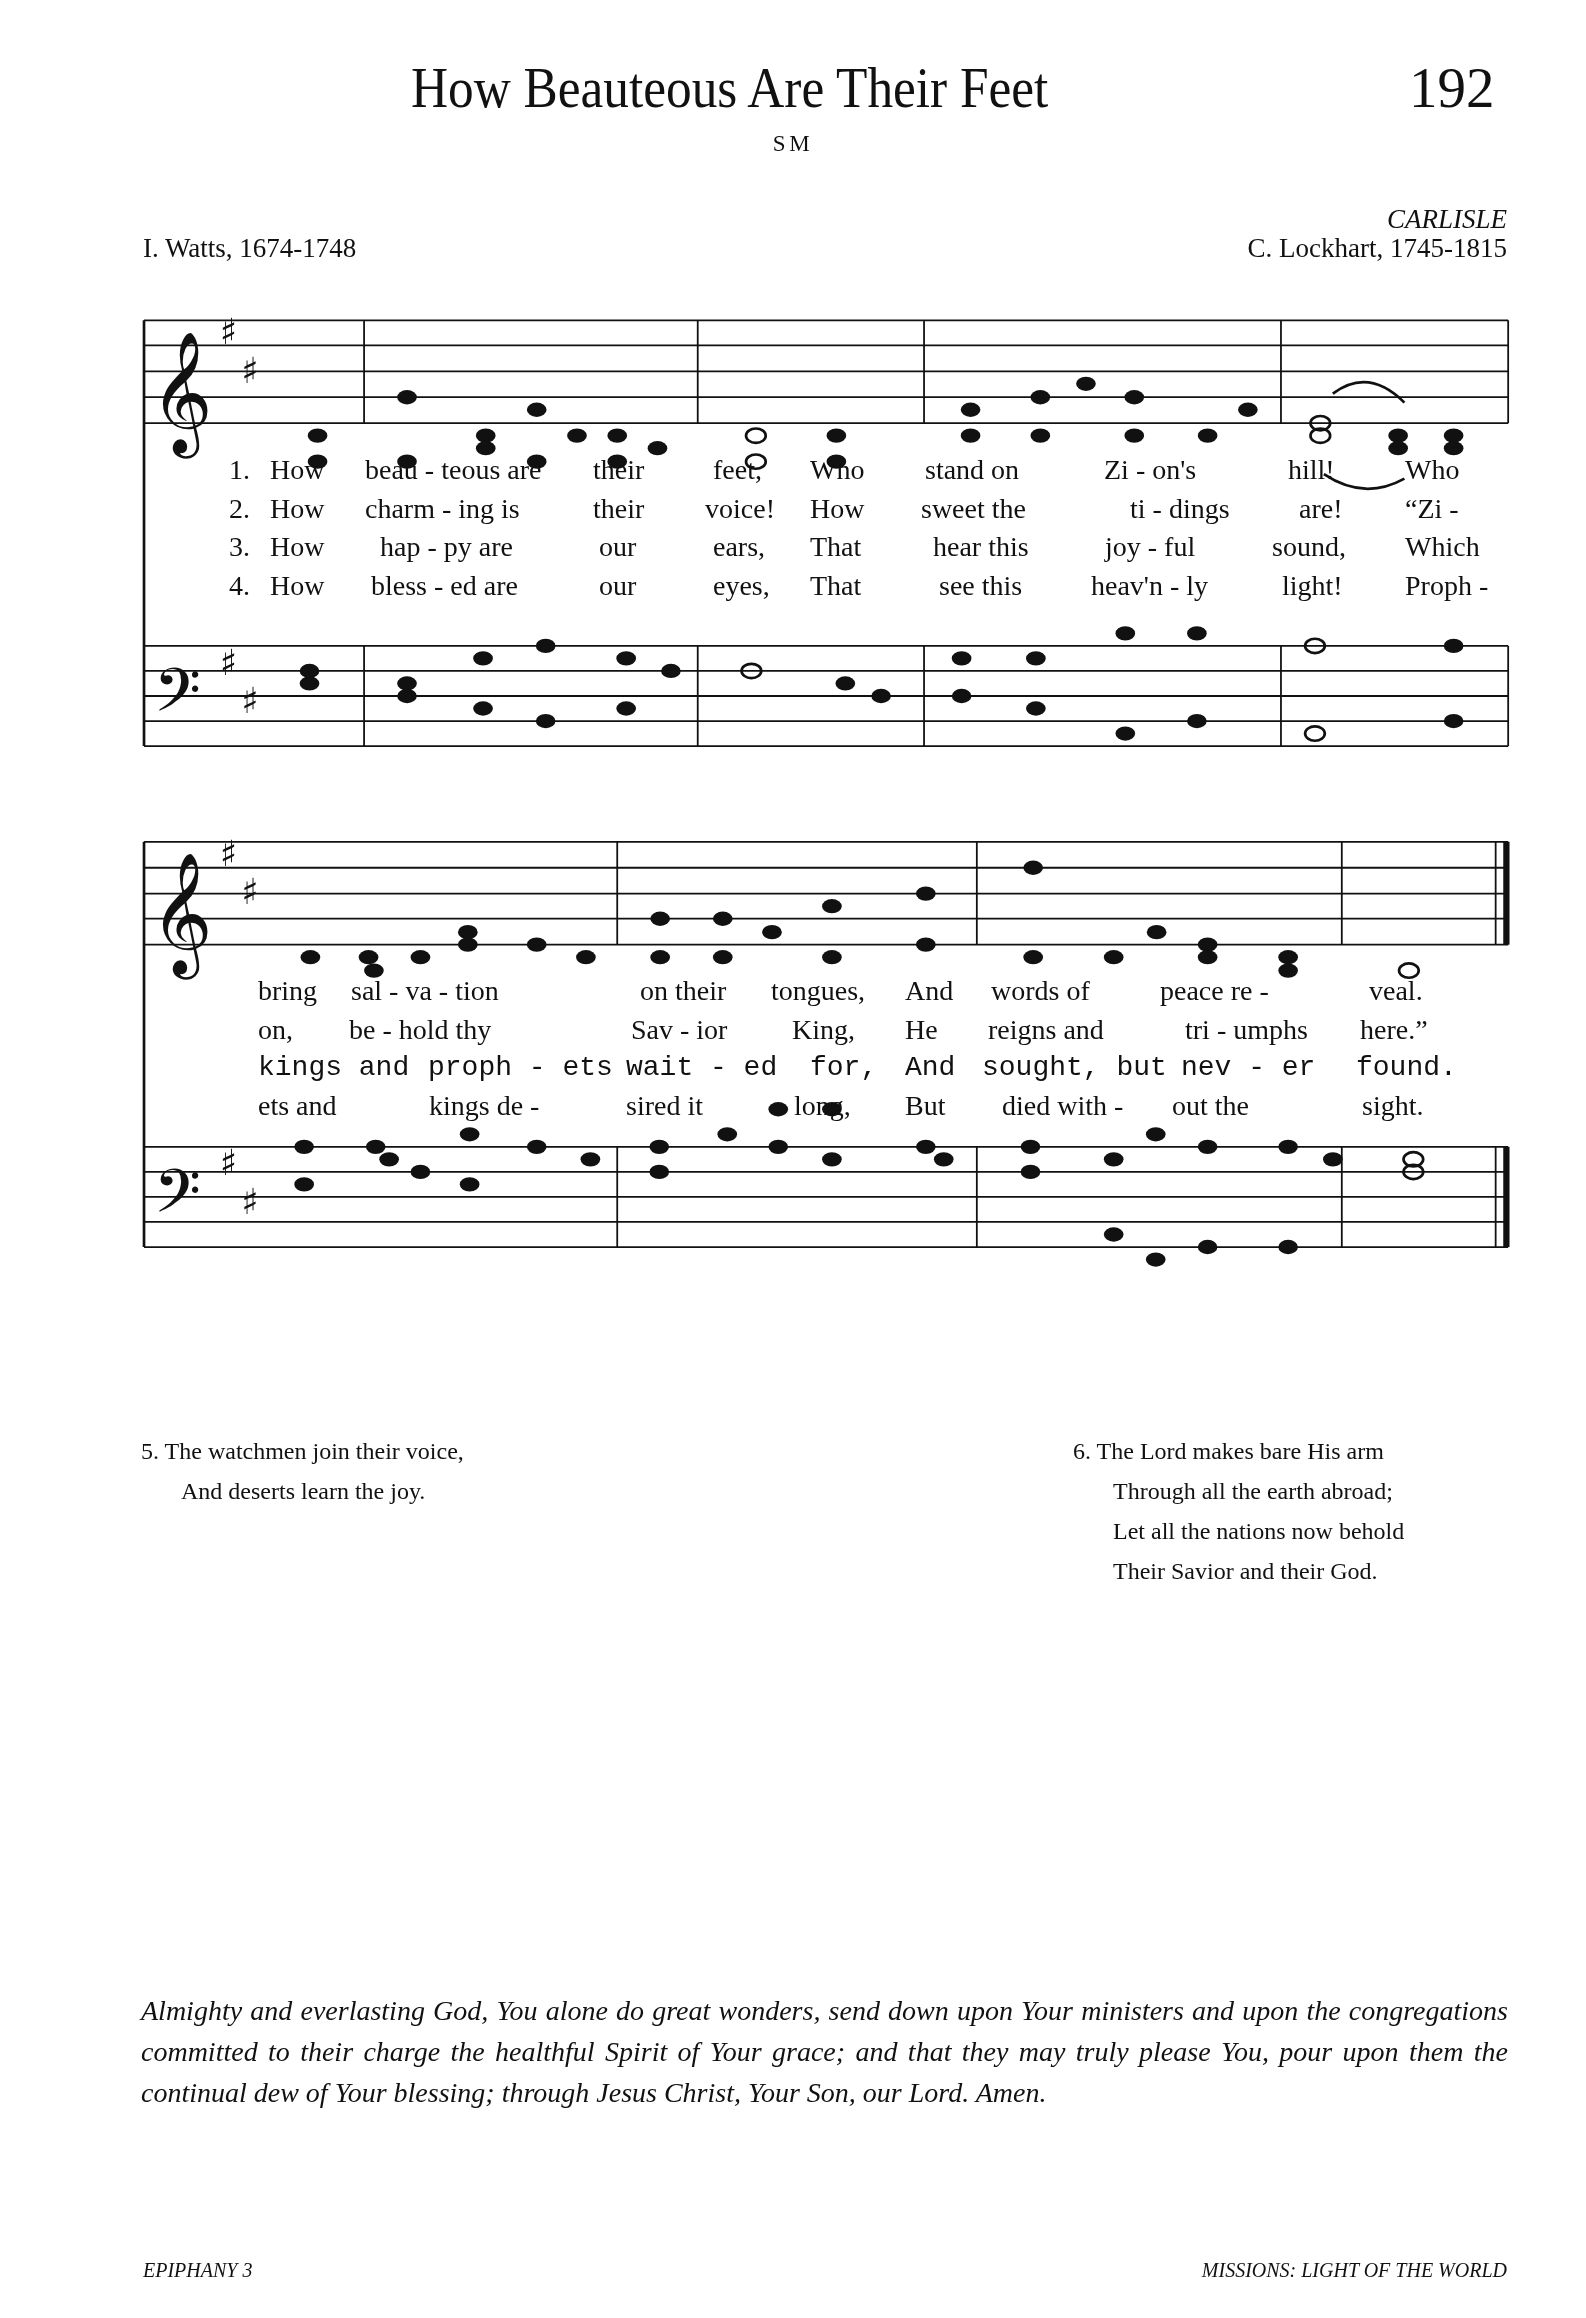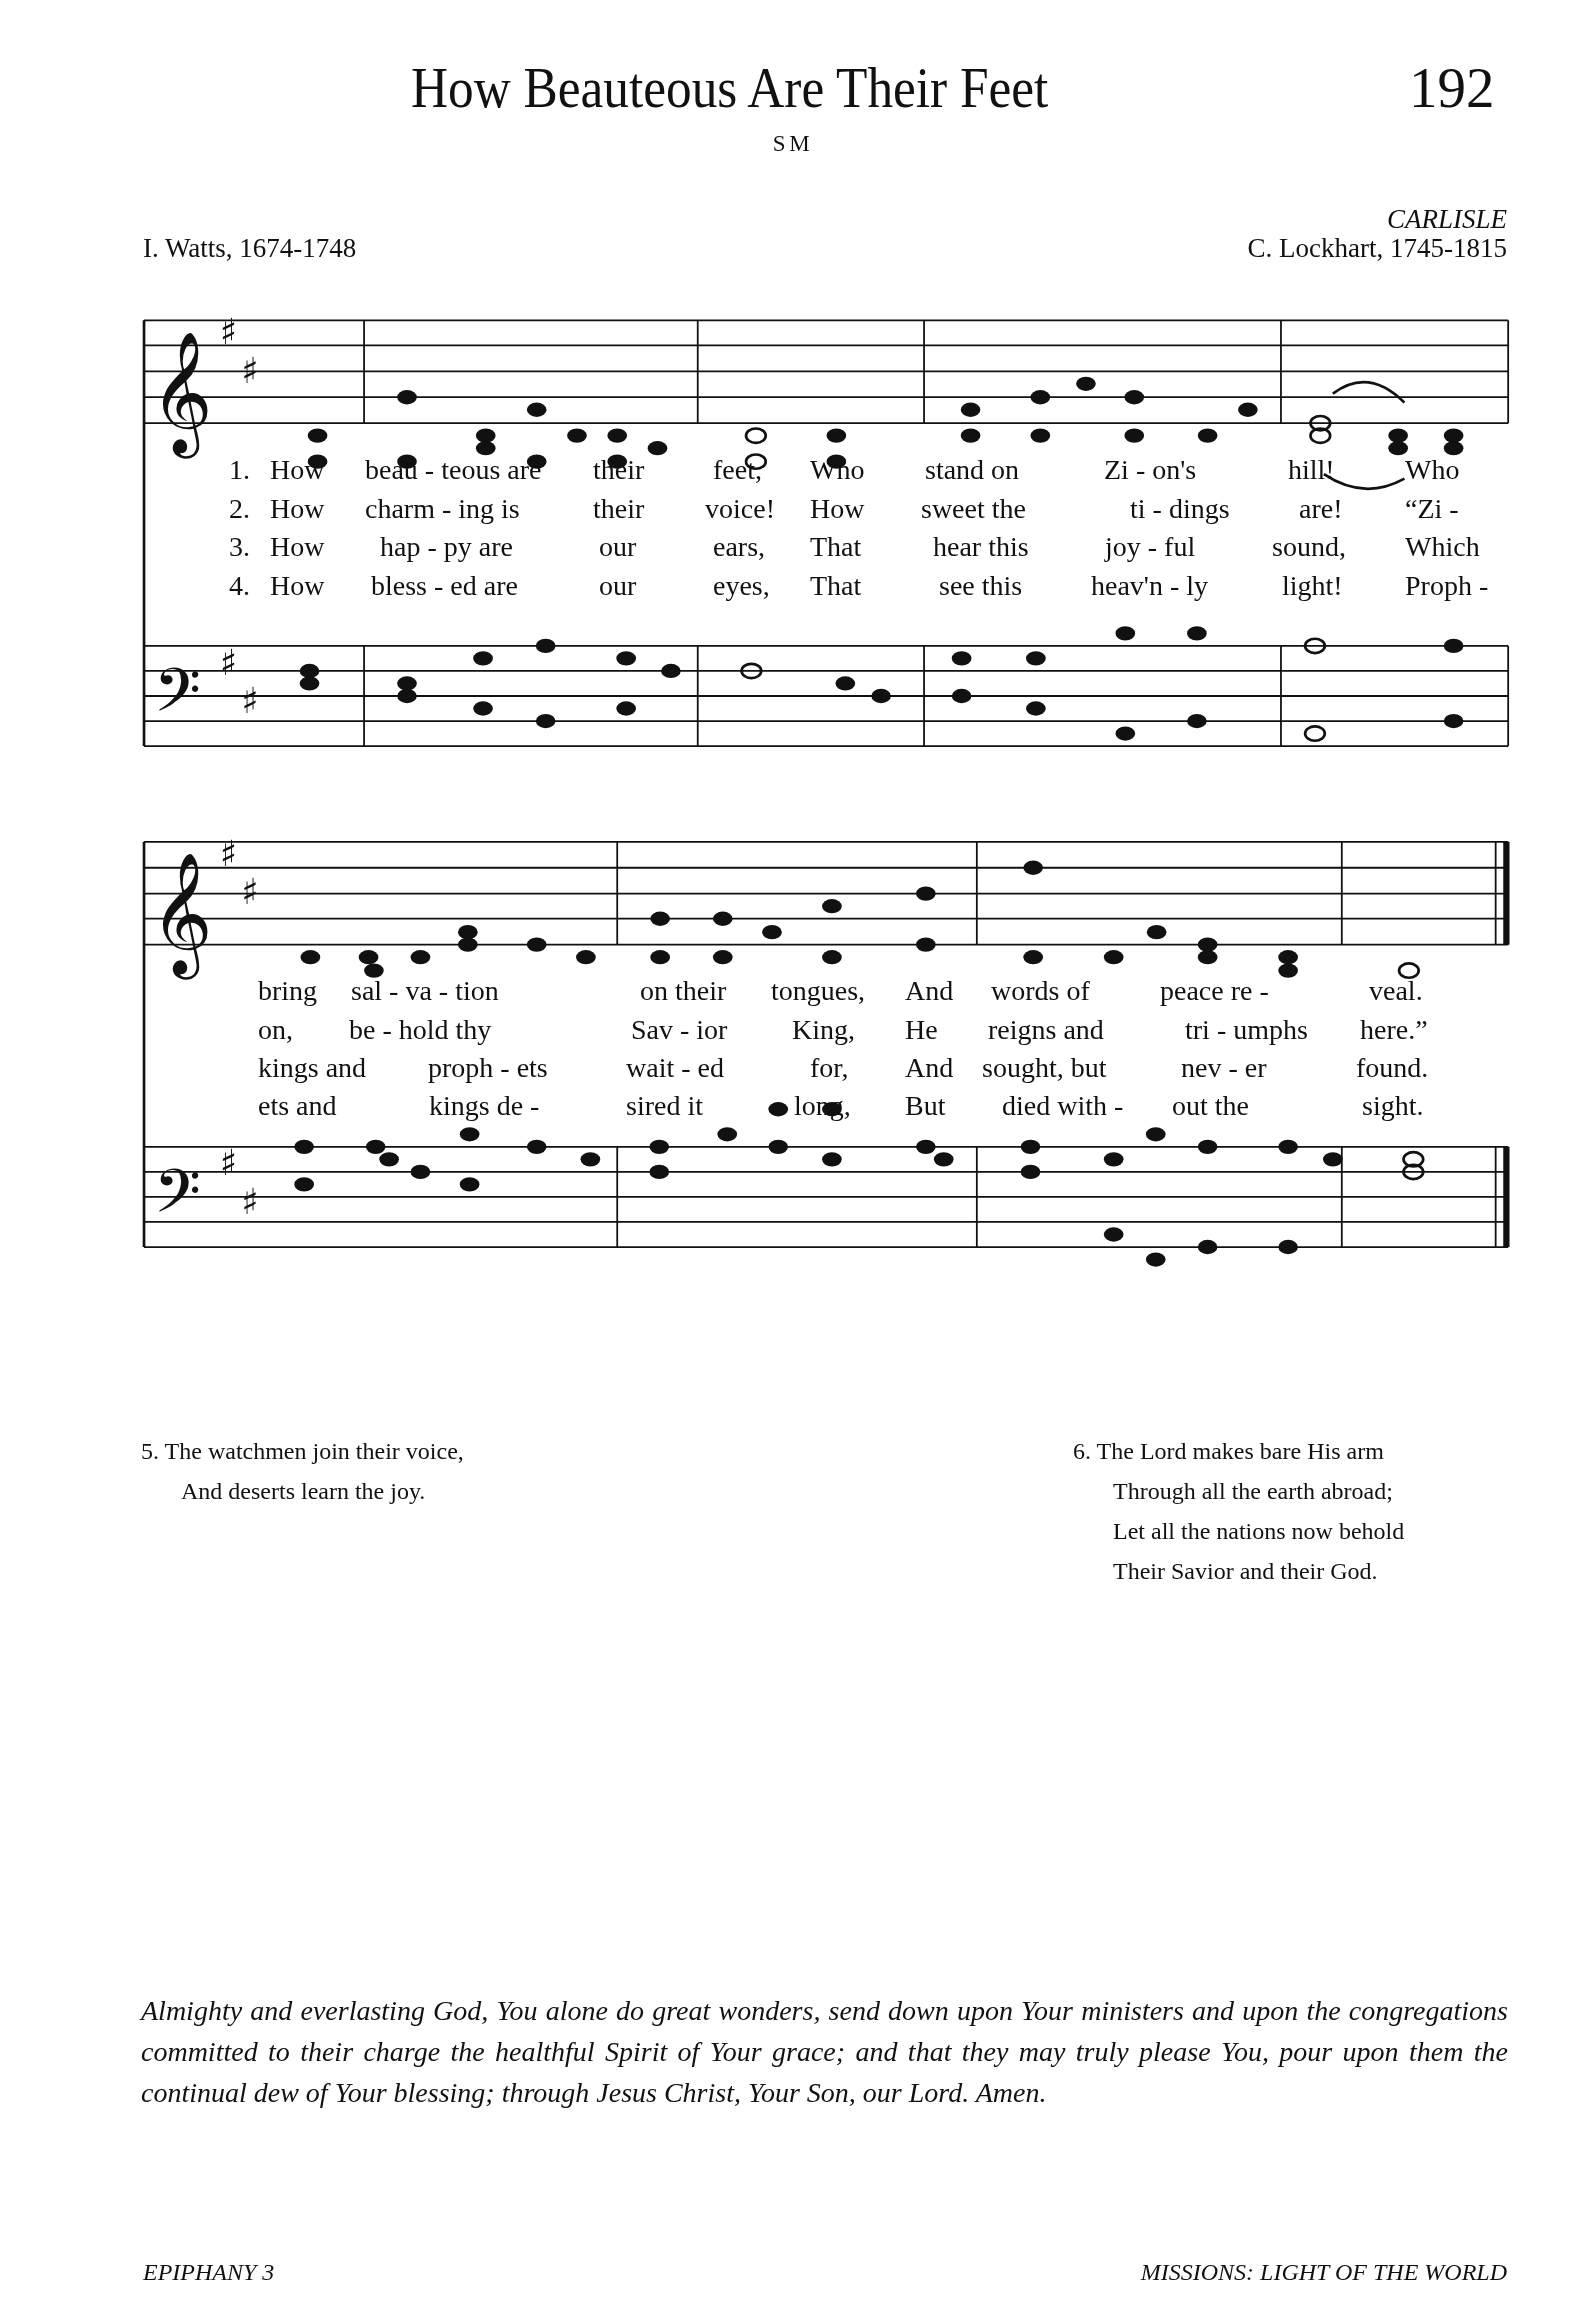--- a/index.html
+++ b/index.html
@@ -11,21 +11,21 @@
   .tune{right:79px;top:204px;font-size:27px;font-style:italic;}
   .author{left:143px;top:233px;font-size:27px;}
   .composer{right:79px;top:233px;font-size:27px;}
   svg.music{position:absolute;left:0;top:0;}
   .lyr{font-size:28px;}
   .lyr-row{position:absolute;height:38px;}
   .syl{position:absolute;top:0;white-space:nowrap;}
   .stanza{font-size:24px;line-height:40px;}
   .stanza .line.indent{padding-left:40px;}
   .collect{left:141px;top:1990px;width:1367px;font-size:28px;font-style:italic;line-height:41px;white-space:normal;text-align:justify;}
-  .foot{top:2259px;font-size:24px;font-style:italic;}
+  .foot{top:2259px;font-size:20px;font-style:italic;}
 </style>
 </head>
 <body>
 
 <div class="abs title">How Beauteous Are Their Feet</div>
 <div class="abs hymnno">192</div>
 <div class="abs meter">SM</div>
 <div class="abs tune">CARLISLE</div>
 <div class="abs author">I. Watts, 1674-1748</div>
 <div class="abs composer">C. Lockhart, 1745-1815</div>
@@ -305,21 +305,21 @@
   <div class="lyr-row" style="left:0;top:1014px;width:1586px;">
     <span class="syl" style="left:258px">on,</span>
     <span class="syl" style="left:349px">be - hold thy</span>
     <span class="syl" style="left:631px">Sav - ior</span>
     <span class="syl" style="left:792px">King,</span>
     <span class="syl" style="left:905px">He</span>
     <span class="syl" style="left:988px">reigns and</span>
     <span class="syl" style="left:1185px">tri - umphs</span>
     <span class="syl" style="left:1360px">here.”</span>
   </div>
-  <div class="lyr-row" style="left:0;top:1052px;width:1304px;">
+  <div class="lyr-row" style="left:0;top:1052px;width:1304px;font-family:Liberation Mono, monospace;">
     <span class="syl" style="left:258px">kings and</span>
     <span class="syl" style="left:428px">proph - ets</span>
     <span class="syl" style="left:626px">wait - ed</span>
     <span class="syl" style="left:810px">for,</span>
     <span class="syl" style="left:905px">And</span>
     <span class="syl" style="left:982px">sought, but</span>
     <span class="syl" style="left:1181px">nev - er</span>
     <span class="syl" style="left:1356px">found.</span>
   </div>
   <div class="lyr-row" style="left:0;top:1090px;width:1586px;padding-left:28px;">

